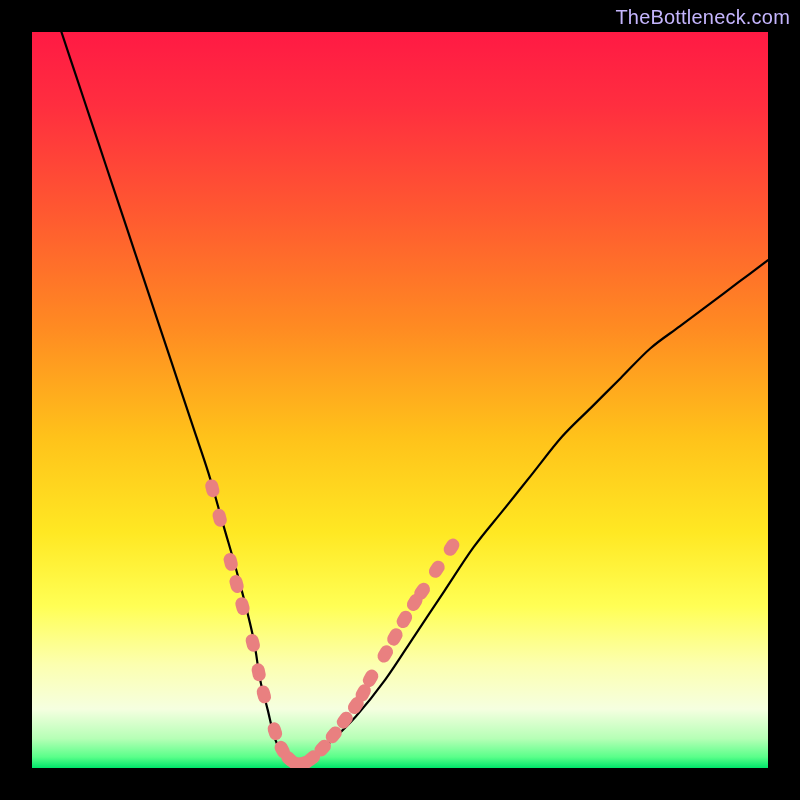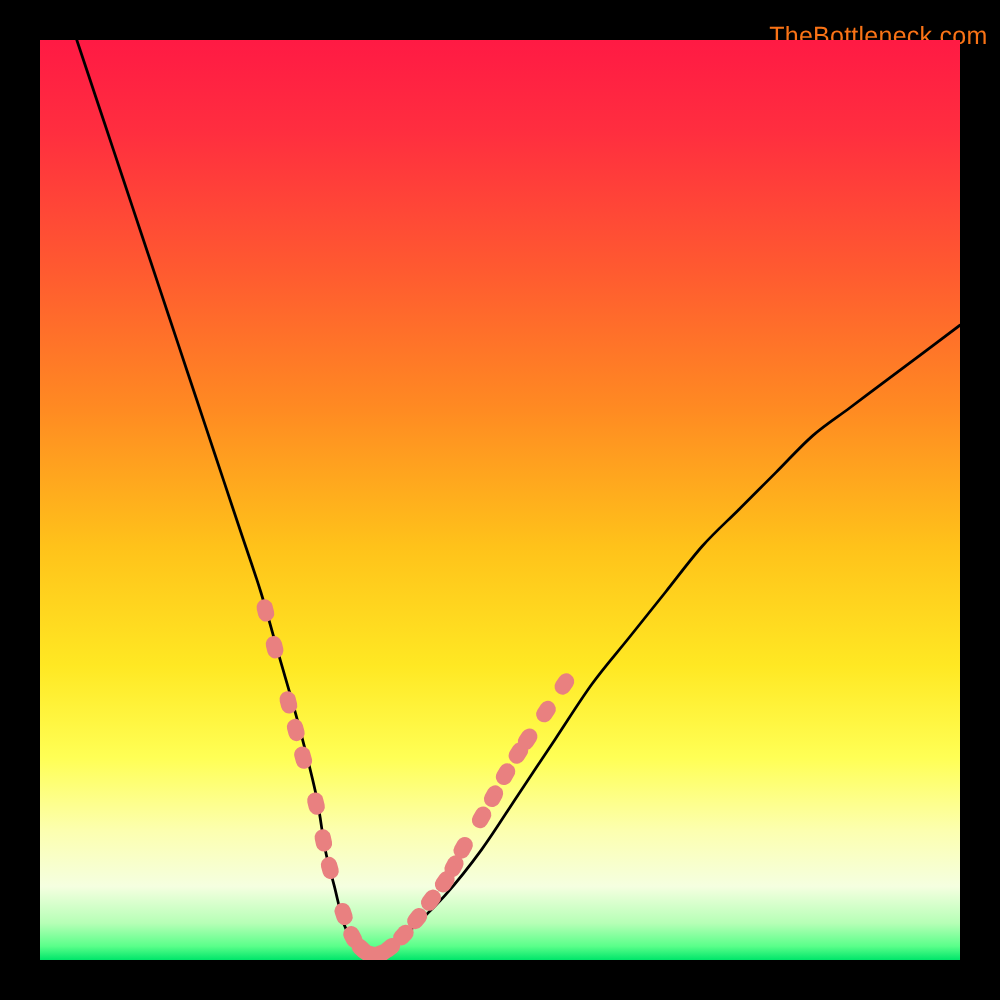--- a/index.html
+++ b/index.html
@@ -21,25 +21,24 @@
     top: 32px;
     left: 32px;
     width: 736px;
     height: 736px;
     overflow: hidden;
   }
   .watermark {
     position: absolute;
     top: 6px;
     right: 10px;
-    color: #f97316;
+    color: #c4b5fd;
     font-size: 20px;
     font-weight: 500;
     letter-spacing: 0.2px;
-    margin-top: 12px;
   }
 </style>
 </head>
 <body>
 
 <div class="frame">
   <div class="watermark">TheBottleneck.com</div>
   <div class="plot">
     <svg id="chart-svg" width="736" height="736" viewBox="0 0 736 736" preserveAspectRatio="none">
       <defs>

